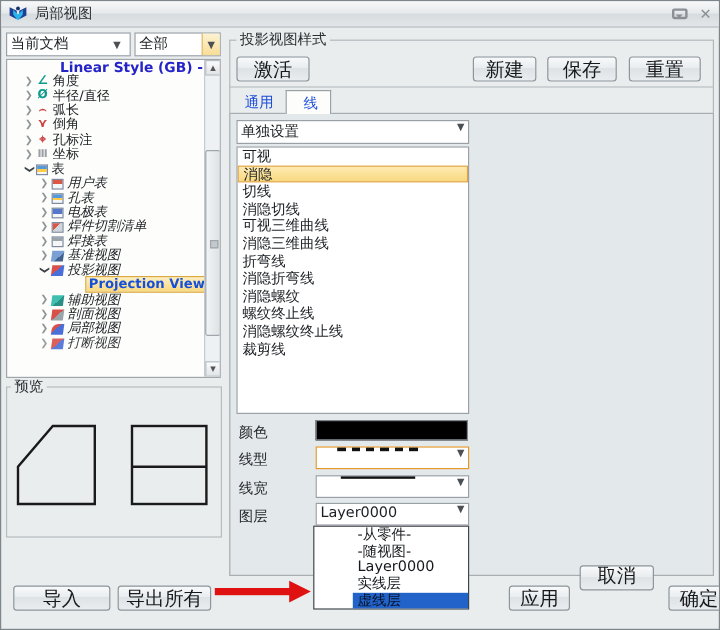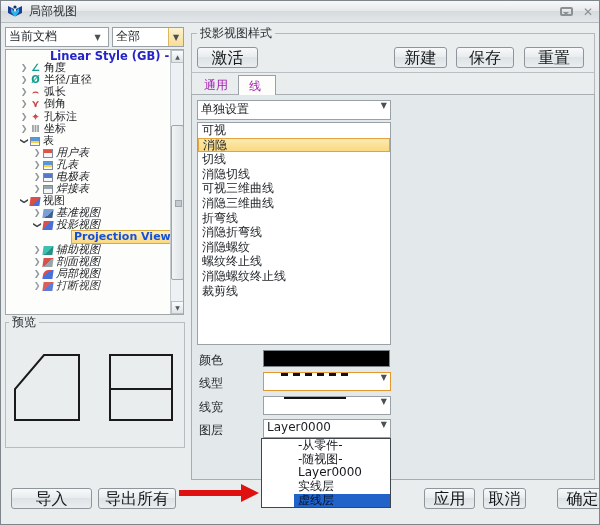--- a/index.html
+++ b/index.html
@@ -73,21 +73,21 @@
     border:1px solid #b9bfc3;font-size:6px;color:#555;text-align:center;line-height:11px;}
   .sthumb{position:absolute;left:0;top:75px;width:13px;height:155px;
     background:linear-gradient(90deg,#f2f4f5,#dde2e5);border:1px solid #9fa6ac;border-radius:2px;}
   .sthumb::after{content:"";position:absolute;left:3px;top:50%;width:5px;height:5px;margin-top:-3px;
     background:#c3c9cd;border:1px solid #9fa6ac;}
   
   .groupbox{position:absolute;border:1px solid #b6bcc0;}
   .group-label{position:absolute;background:#e9edee;padding:0 3px;font-size:12px;color:#2b2f33;line-height:12px;}
   
   .tabs-line{position:absolute;left:190px;top:71px;width:404px;border-top:1px solid #b9bfc3;}
-  .tab{position:absolute;top:76px;height:17px;line-height:17px;text-align:left;font-size:12px;padding:0 10px;color:#a21caf;}
+  .tab{position:absolute;top:76px;height:17px;line-height:17px;text-align:right;font-size:12px;padding:0 10px;color:#1d4ed8;}
   .tab.active{top:74px;height:20px;line-height:20px;background:#fdfdfc;border:1px solid #9aa1a6;border-bottom:none;z-index:3;}
   .tabpage{position:absolute;left:190px;top:93px;width:404px;height:386px;background:#e3e8ea;border:1px solid #a7adb0;}
   .listbox{position:absolute;left:196px;top:121px;width:194px;height:223px;background:#fff;border:1px solid #9aa1a7;overflow:hidden;}
   .lrow{height:14.6px;line-height:14.6px;padding:0 4px;font-size:12px;white-space:nowrap;}
   .lrow.selected{background:linear-gradient(#fdeab2,#f9d981);border:1px solid #e3a33c;line-height:12.6px;}
   .fldlabel{position:absolute;font-size:12px;color:#23272b;}
   .swatch{position:absolute;border:1px solid #7e868c;background:#000;}
   .lineprev{height:2px;background:#111;margin:0 auto;}
   .dashprev{height:3px;width:72px;margin:0 auto;background:repeating-linear-gradient(90deg,#111 0 7px,transparent 7px 12px);}
   
@@ -176,27 +176,27 @@
           <span class="ti ic-table-hole"></span>
           <span class="tlabel">孔表</span>
         </div>
         <div class="trow lv2 ch-c">
           <span class="chev"></span>
           <span class="ti ic-table-elec"></span>
           <span class="tlabel">电极表</span>
         </div>
         <div class="trow lv2 ch-c">
           <span class="chev"></span>
+          <span class="ti ic-table-weld"></span>
+          <span class="tlabel">焊件切割清单</span>
+        </div>
+        <div class="trow lv2 ch-c">
+          <span class="chev"></span>
           <span class="ti ic-table-weldtbl"></span>
           <span class="tlabel">焊接表</span>
-        </div>
-        <div class="trow lv1 ch-e">
-          <span class="chev"></span>
-          <span class="ti ic-view"></span>
-          <span class="tlabel">视图</span>
         </div>
         <div class="trow lv2 ch-c">
           <span class="chev"></span>
           <span class="ti ic-view-base"></span>
           <span class="tlabel">基准视图</span>
         </div>
         <div class="trow lv2 ch-e">
           <span class="chev"></span>
           <span class="ti ic-view-proj"></span>
           <span class="tlabel">投影视图</span>
@@ -340,16 +340,16 @@
       </div>
       <div class="ddrow selected">
         <span>虚线层</span>
       </div>
     </div>
 
   <div class="red-arrow-body"></div>
   <div class="red-arrow-head"></div>
 
   <div class="btn" style="left:423px;top:487px;width:51px;">应用</div>
-  <div class="btn" style="left:482px;top:487px;width:43px;">取消</div>
+  <div class="btn" style="left:482px;top:470px;width:62px;font-family:Liberation Mono, monospace;">取消</div>
   <div class="btn" style="left:540px;top:487px;width:51px;margin-left:16px;">确定</div>
 
 </div>
 
 </body></html>

